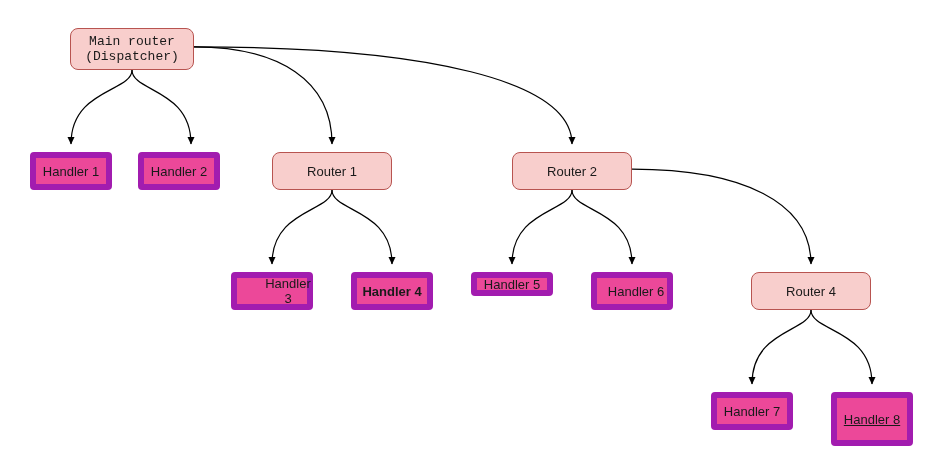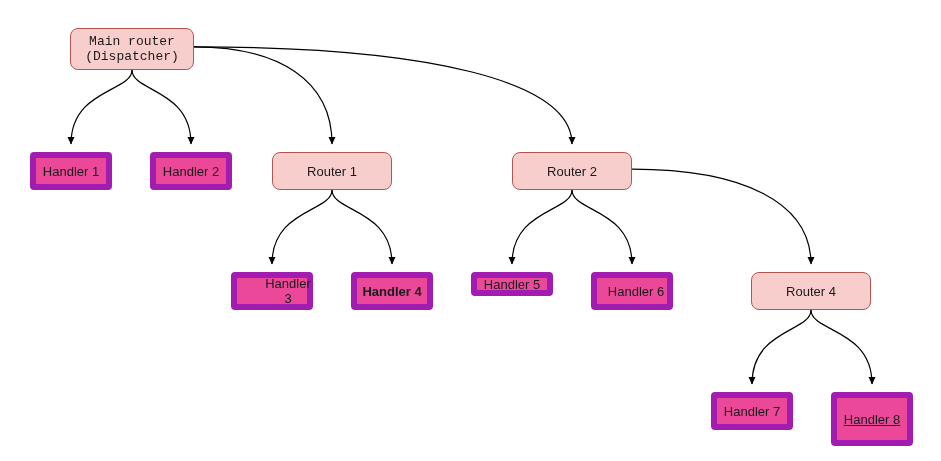--- a/index.html
+++ b/index.html
@@ -75,21 +75,21 @@
         <path d="M 632 169.1 C 742.98 169.1, 811 202.315, 811 264" marker-end="url(#arrow)"></path>
         <path d="M 811 310 C 811 332, 752 329, 752 384" marker-end="url(#arrow)"></path>
         <path d="M 811 310 C 811 332, 872 329, 872 384" marker-end="url(#arrow)"></path>
       </g>
   </svg>
 
   <div id="node-layer">
       <div class="node router" style="left: 70px; top: 28px; width: 124px; height: 42px; font-family: Liberation Mono, monospace;"><span class="node-label">Main router
 (Dispatcher)</span></div>
       <div class="node handler" style="left: 30px; top: 152px; width: 82px; height: 38px;"><span class="node-label">Handler 1</span></div>
-      <div class="node handler" style="left: 150px; top: 152px; width: 82px; height: 38px;"><span class="node-label">Handler 2</span></div>
+      <div class="node handler" style="left: 138px; top: 152px; width: 82px; height: 38px;"><span class="node-label">Handler 2</span></div>
       <div class="node router" style="left: 272px; top: 152px; width: 120px; height: 38px; justify-content: center;"><span class="node-label">Router 1</span></div>
       <div class="node router" style="left: 512px; top: 152px; width: 120px; height: 38px;"><span class="node-label">Router 2</span></div>
       <div class="node handler" style="left: 231px; top: 272px; width: 82px; height: 38px; padding-left: 32px;"><span class="node-label">Handler 3</span></div>
       <div class="node handler" style="left: 351px; top: 272px; width: 82px; height: 38px; font-weight: bold;"><span class="node-label">Handler 4</span></div>
       <div class="node handler" style="left: 471px; top: 272px; width: 82px; height: 24px;"><span class="node-label">Handler 5</span></div>
       <div class="node handler" style="left: 591px; top: 272px; width: 82px; height: 38px; padding-left: 8px;"><span class="node-label">Handler 6</span></div>
       <div class="node router" style="left: 751px; top: 272px; width: 120px; height: 38px;"><span class="node-label">Router 4</span></div>
       <div class="node handler" style="left: 711px; top: 392px; width: 82px; height: 38px;"><span class="node-label">Handler 7</span></div>
       <div class="node handler" style="left: 831px; top: 392px; width: 82px; height: 54px; text-decoration: underline;"><span class="node-label">Handler 8</span></div>
     </div>

